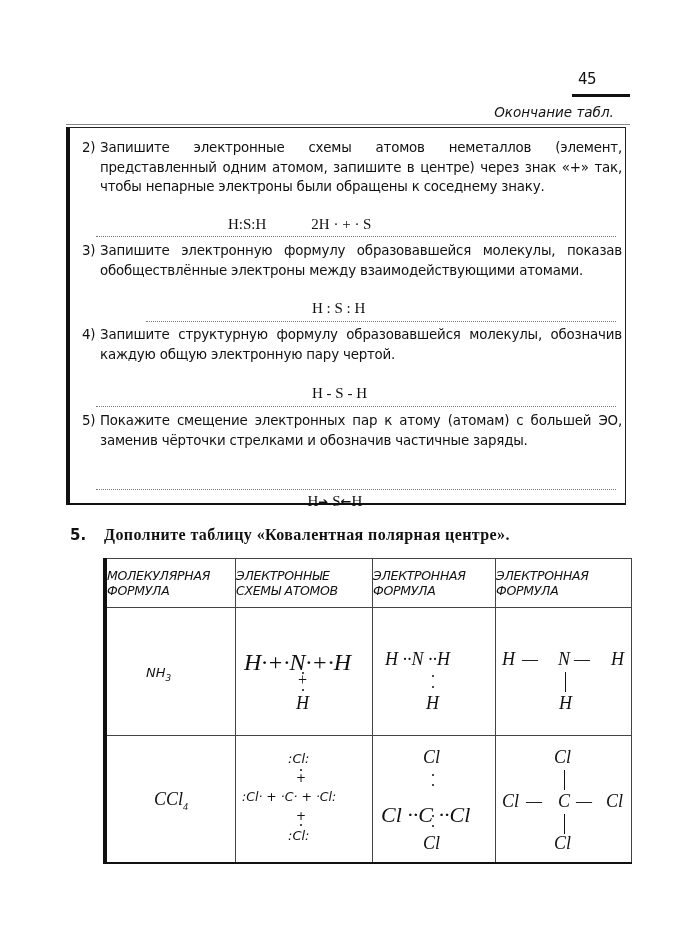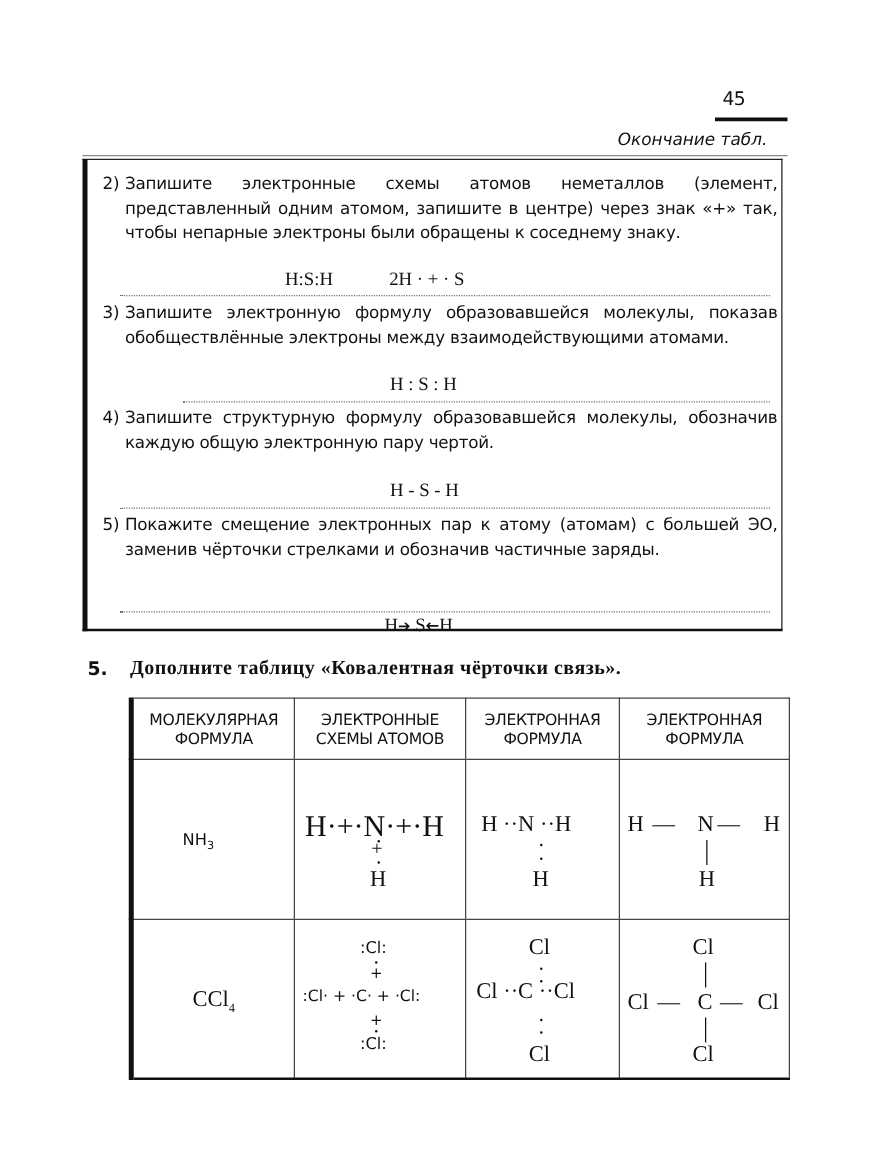--- a/index.html
+++ b/index.html
@@ -17,21 +17,21 @@
   .step .num { position: absolute; left: 0; top: 0; }
   .step .txt { display: block; padding-left: 18px; text-align: justify; }
 
   .answer { position: absolute; font-family: "Liberation Serif", serif; font-size: 15px; white-space: pre; }
   .dotline { position: absolute; height: 0; border-top: 1px dotted #777; }
 
   #exercise-number { left: 70px; top: 526px; font-family: "DejaVu Sans", sans-serif; font-weight: bold; font-size: 15px; }
   #exercise-title { left: 104px; top: 526px; font-family: "Liberation Serif", serif; font-weight: bold; font-size: 16px; letter-spacing: 0.4px; }
 
   #polar-table { position: absolute; left: 103px; top: 558px; border-collapse: collapse; border: 1px solid #222; border-left: 4px solid #111; border-bottom: 2px solid #111; }
-  #polar-table td, #polar-table th { border: 1px solid #444; padding: 0; vertical-align: middle; text-align: center; }
+  #polar-table td, #polar-table th { border: 1px solid #444; padding: 0; vertical-align: middle; text-align: left; font-style: italic; }
   #polar-table th { font-family: "DejaVu Sans", sans-serif; font-weight: normal; font-size: 12.5px; line-height: 15px; letter-spacing: -0.3px; height: 48px; }
   .c1 { width: 128px; } .c2 { width: 136px; } .c3 { width: 122px; } .c4 { width: 135px; }
   .row-nh3 td { height: 127px; }
   .row-ccl4 td { height: 126px; }
 
   .cell-box { position: relative; width: 100%; height: 100%; }
   .f { position: absolute; font-family: "Liberation Serif", serif; font-size: 17px; white-space: pre; line-height: 1; }
   .fs { position: absolute; font-family: "DejaVu Sans", sans-serif; font-size: 13px; white-space: pre; line-height: 1; }
   .vbar { position: absolute; width: 1px; background: #111; }
   .dot { position: absolute; width: 2px; height: 2px; background: #111; border-radius: 1px; }
@@ -70,21 +70,21 @@
 <div class="step" style="top:411px;">
   <span class="num">5)</span>
   <span class="txt">Покажите смещение электронных пар к атому (атомам) с большей ЭО, заменив чёрточки стрелками и обозначив частичные заряды.</span>
 </div>
 <div class="answer" style="left:300px; top:476px;">
   <span>H</span><span style="font-family:'DejaVu Sans',sans-serif;font-size:12px;">➔</span> <span>S</span><span style="font-family:'DejaVu Sans',sans-serif;font-size:13px;font-weight:bold;">←</span><span>H</span>
 </div>
 <div class="dotline" style="left:96px; top:489px; width:520px;"></div>
 
 <div id="exercise-number" class="abs">5.</div>
-<div id="exercise-title" class="abs">Дополните таблицу «Ковалентная чёрточки связь».</div>
+<div id="exercise-title" class="abs">Дополните таблицу «Ковалентная полярная центре».</div>
 
 <table id="polar-table">
   <thead>
     <tr>
       <th class="c1"><span>МОЛЕКУЛЯРНАЯ</span><br><span>ФОРМУЛА</span></th>
       <th class="c2"><span>ЭЛЕКТРОННЫЕ</span><br><span>СХЕМЫ АТОМОВ</span></th>
       <th class="c3"><span>ЭЛЕКТРОННАЯ</span><br><span>ФОРМУЛА</span></th>
       <th class="c4"><span>ЭЛЕКТРОННАЯ</span><br><span>ФОРМУЛА</span></th>
     </tr>
   </thead>
@@ -141,21 +141,21 @@
           <span class="fs" style="left:60px; top:74px; font-size:12px;">+</span>
           <span class="dot" style="left:64px; top:88px;"></span>
           <span class="fs" style="left:52px; top:93px;">:Cl:</span>
         </div>
       </td>
       <td>
         <div class="cell-box">
           <span class="f" style="left:50px; top:12px; font-size:18px;">Cl</span>
           <span class="dot" style="left:59px; top:38px;"></span>
           <span class="dot" style="left:59px; top:48px;"></span>
-          <span class="f" style="left:8px; top:47px; font-size:18px;">Cl ··C ··Cl</span>
+          <span class="f" style="left:8px; top:68px; font-size:22px;">Cl ··C ··Cl</span>
           <span class="dot" style="left:59px; top:79px;"></span>
           <span class="dot" style="left:59px; top:89px;"></span>
           <span class="f" style="left:50px; top:98px; font-size:18px;">Cl</span>
         </div>
       </td>
       <td>
         <div class="cell-box">
           <span class="f" style="left:58px; top:12px; font-size:18px;">Cl</span>
           <span class="vbar" style="left:68px; top:34px; height:20px;"></span>
           <span class="f" style="left:6px; top:56px; font-size:18px;">Cl</span>

